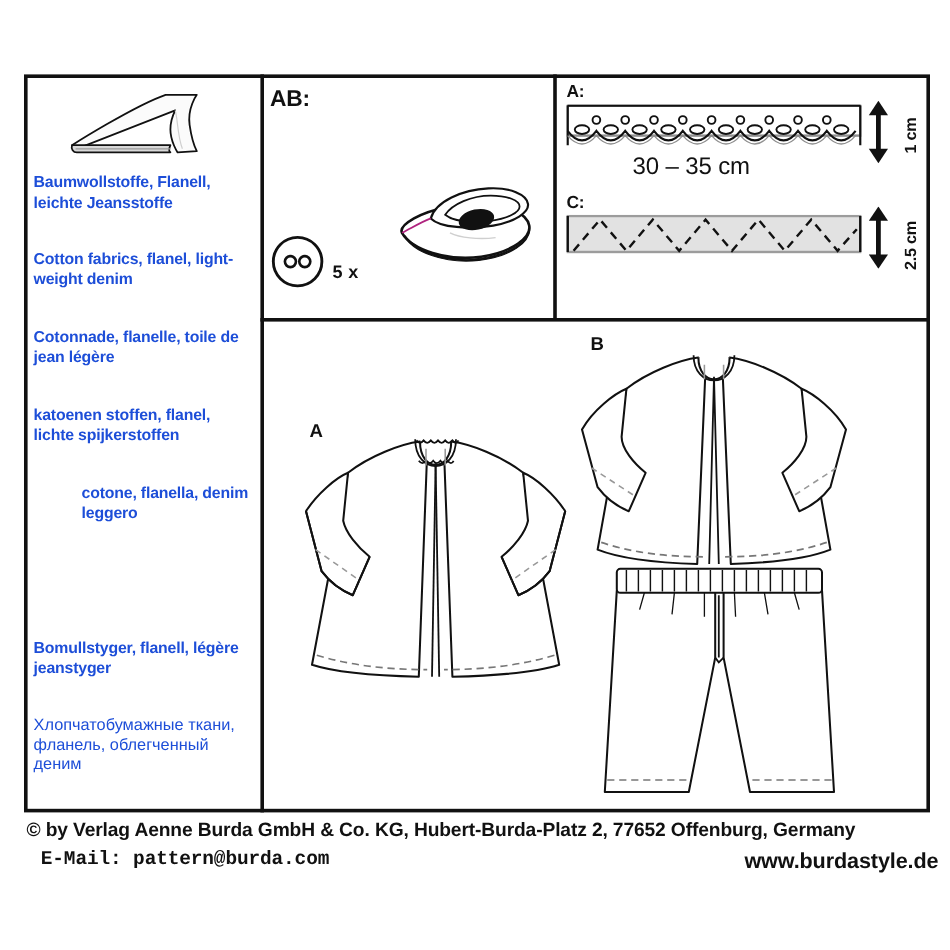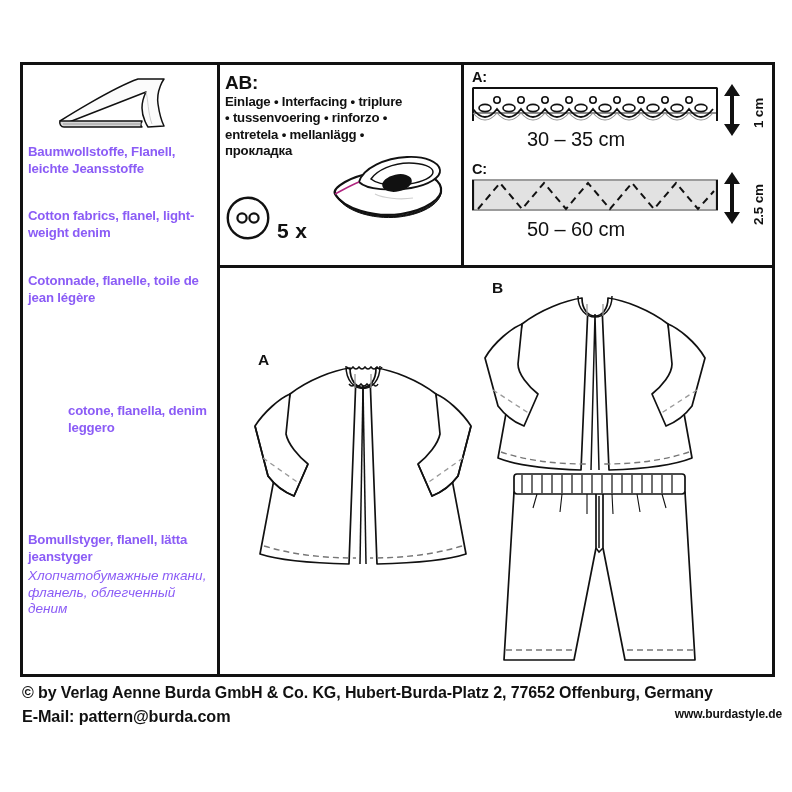--- a/index.html
+++ b/index.html
@@ -54,39 +54,39 @@
     position:absolute;left:26px;top:6px;width:140px;height:60px;
   }
   .fab-line{
     position:absolute;
     left:2px;
     font-size:13.2px;
     line-height:16.5px;
     font-weight:600;
     letter-spacing:-0.15px;
     width:184px;
-    color:#8b5cf6;
+    color:#1d4ed8;
   }
   .fab-line.cyr{font-size:13.6px;letter-spacing:0px;font-weight:500;}
 
   
   .ab-col{position:absolute;left:224px;top:68px;width:232px;height:196px;}
   .ab-title{
     position:absolute;left:1px;top:4px;
     font-size:19px;font-weight:800;letter-spacing:-0.2px;
   }
   .ab-body{
     position:absolute;left:1px;top:26px;width:180px;
     font-size:13.2px;line-height:16.3px;font-weight:600;letter-spacing:-0.2px;
   }
   .iron-wrap{position:absolute;left:105px;top:78px;width:125px;height:78px;}
   .btn-wrap{position:absolute;left:1px;top:127px;width:120px;height:52px;}
   .btn-x{
     position:absolute;left:52px;top:24px;
-    font-size:21px;font-weight:800;letter-spacing:0.4px;
+    font-size:15px;font-weight:800;letter-spacing:0.4px;
   }
 
   
   .trim-col{position:absolute;left:464px;top:62px;width:311px;height:204px;}
   .trim-label{
     position:absolute;font-size:14.5px;font-weight:800;letter-spacing:-0.2px;
   }
   .trim-a-label{left:8px;top:7px;}
   .trim-c-label{left:8px;top:99px;}
   .dim-cap{
@@ -112,22 +112,22 @@
   .lab-C{left:296px;top:203px;}
 
   
   .footer{
     position:absolute;left:22px;top:684px;width:760px;height:52px;
   }
   .foot1{
     position:absolute;left:0;top:0;width:760px;
     font-size:16px;font-weight:600;letter-spacing:-0.1px;white-space:nowrap;
   }
-  .foot2{position:absolute;left:0;top:23px;font-size:16.2px;font-weight:600;letter-spacing:-0.1px;}
-  .foot3{position:absolute;right:0;top:23px;font-size:12px;font-weight:600;letter-spacing:-0.1px;}
+  .foot2{position:absolute;left:12px;top:23px;font-size:16.2px;font-weight:600;letter-spacing:-0.1px;font-family:Liberation Mono, monospace;}
+  .foot3{position:absolute;right:0;top:23px;font-size:18px;font-weight:600;letter-spacing:-0.1px;}
 </style>
 </head>
 <body>
 
 <div class="sheet">
 
   <div class="frame"></div>
   <div class="v-div"></div>
   <div class="v-div2"></div>
   <div class="h-div"></div>
@@ -139,28 +139,28 @@
         <path d="M8 47 C8 47 60 14 86 5 L112 5 C112 5 104 16 106 30 C108 44 112 52 112 52 L96 53 C96 53 90 44 90 34 C90 28 92 22 94 18 L12 50 Z" fill="#fbfbfb" stroke="#111" stroke-width="1.5" stroke-linejoin="round"></path>
         <path d="M8 47 L90 47 C90 47 88 52 90 53 L12 53 C9 53 7 50 8 47 Z" fill="#d8d8d8" stroke="#111" stroke-width="1.5" stroke-linejoin="round"></path>
         <path d="M11 50 L90 50" stroke="#9a9a9a" stroke-width="1" fill="none"></path>
         <path d="M94 18 C96 24 96 40 100 50" stroke="#cfcfcf" stroke-width="1" fill="none"></path>
       </svg>
     </div>
 
     <div class="fab-line" style="top:76px;">Baumwollstoffe, Flanell, leichte Jeansstoffe</div>
     <div class="fab-line" style="top:140px;">Cotton fabrics, flanel, light-weight denim</div>
     <div class="fab-line" style="top:205px;">Cotonnade, flanelle, toile de jean légère</div>
+    <div class="fab-line" style="top:270px;"> katoenen stoffen, flanel, lichte spijkerstoffen</div>
     <div class="fab-line" style="top:335px;margin-left:40px;">cotone, flanella, denim leggero</div>
-    <div class="fab-line" style="top:464px;">Bomullstyger, flanell, lätta jeanstyger</div>
-    <div class="fab-line cyr" style="top:500px;font-style:italic;">Хлопчатобумажные ткани, фланель, облегченный деним</div>
+    <div class="fab-line" style="top:464px;">Bomullstyger, flanell, légère jeanstyger</div>
+    <div class="fab-line cyr" style="top:528px;">Хлопчатобумажные ткани, фланель, облегченный деним</div>
   </div>
 
   <div class="ab-col">
     <div class="ab-title">AB:</div>
-    <div class="ab-body">Einlage • Interfacing • triplure • tussenvoering • rinforzo • entretela • mellanlägg • прокладка</div>
 
     <div class="iron-wrap">
       <svg viewBox="0 0 125 78" width="125" height="78">
         <path d="M6 48 C14 62 44 72 72 68 C98 64 114 52 112 42 C110 31 92 25 78 24 C58 22 30 28 16 36 C9 40 4 44 6 48 Z" fill="#ffffff" stroke="#111" stroke-width="2.2" stroke-linejoin="round"></path>
         <path d="M8 50 C18 64 46 73 73 69 C99 65 115 53 112 43 C114 56 96 68 70 71 C42 74 14 64 8 50 Z" fill="#111" stroke="#111" stroke-width="1"></path>
         <path d="M30 36 C34 22 56 12 78 11 C96 10 110 16 111 24 C112 31 100 39 82 42 C62 45 38 44 30 36 Z" fill="#ffffff" stroke="#111" stroke-width="1.8" stroke-linejoin="round"></path>
         <path d="M42 33 C48 24 64 17 80 17 C94 17 104 21 104 26 C104 31 94 36 80 38 C62 40 48 38 42 33 Z" fill="#ffffff" stroke="#111" stroke-width="1.5"></path>
         <ellipse cx="68" cy="37" rx="15" ry="8.5" transform="rotate(-12 68 37)" fill="#111"></ellipse>
         <path d="M46 48 C54 52 70 54 84 52" stroke="#cfcfcf" stroke-width="1.2" fill="none"></path>
         <path d="M6 48 C14 44 22 39 30 36" stroke="#b0247f" stroke-width="1.5" fill="none"></path>
@@ -220,21 +220,20 @@
     <div class="dim-cap dim-a">30 – 35 cm</div>
 
     <svg style="position:absolute;left:8px;top:117px;" width="246" height="34" viewBox="0 0 246 34">
       <rect x="1" y="1" width="244" height="30" fill="#e2e2e2" stroke="#9c9c9c" stroke-width="2"></rect>
       <line x1="1" y1="1" x2="1" y2="31" stroke="#111" stroke-width="2.2"></line>
       <line x1="245" y1="1" x2="245" y2="31" stroke="#111" stroke-width="2.2"></line>
       <g stroke="#111" stroke-width="2" fill="none" stroke-dasharray="7 5">
         <path d="M6 30 L28 4 L50 30 L72 4 L94 30 L116 4 L138 30 L160 4 L182 30 L204 4 L226 30 L242 12"></path>
       </g>
     </svg>
-    <div class="dim-cap dim-c">50 – 60 cm</div>
 
     <svg style="position:absolute;left:258px;top:22px;" width="20" height="52" viewBox="0 0 20 52">
       <line x1="10" y1="9" x2="10" y2="43" stroke="#111" stroke-width="4"></line>
       <polygon points="10,0 2,12 18,12" fill="#111"></polygon>
       <polygon points="10,52 2,40 18,40" fill="#111"></polygon>
     </svg>
     <div class="vlabel vlabel-a">1 cm</div>
 
     <svg style="position:absolute;left:258px;top:110px;" width="20" height="52" viewBox="0 0 20 52">
       <line x1="10" y1="9" x2="10" y2="43" stroke="#111" stroke-width="4"></line>

